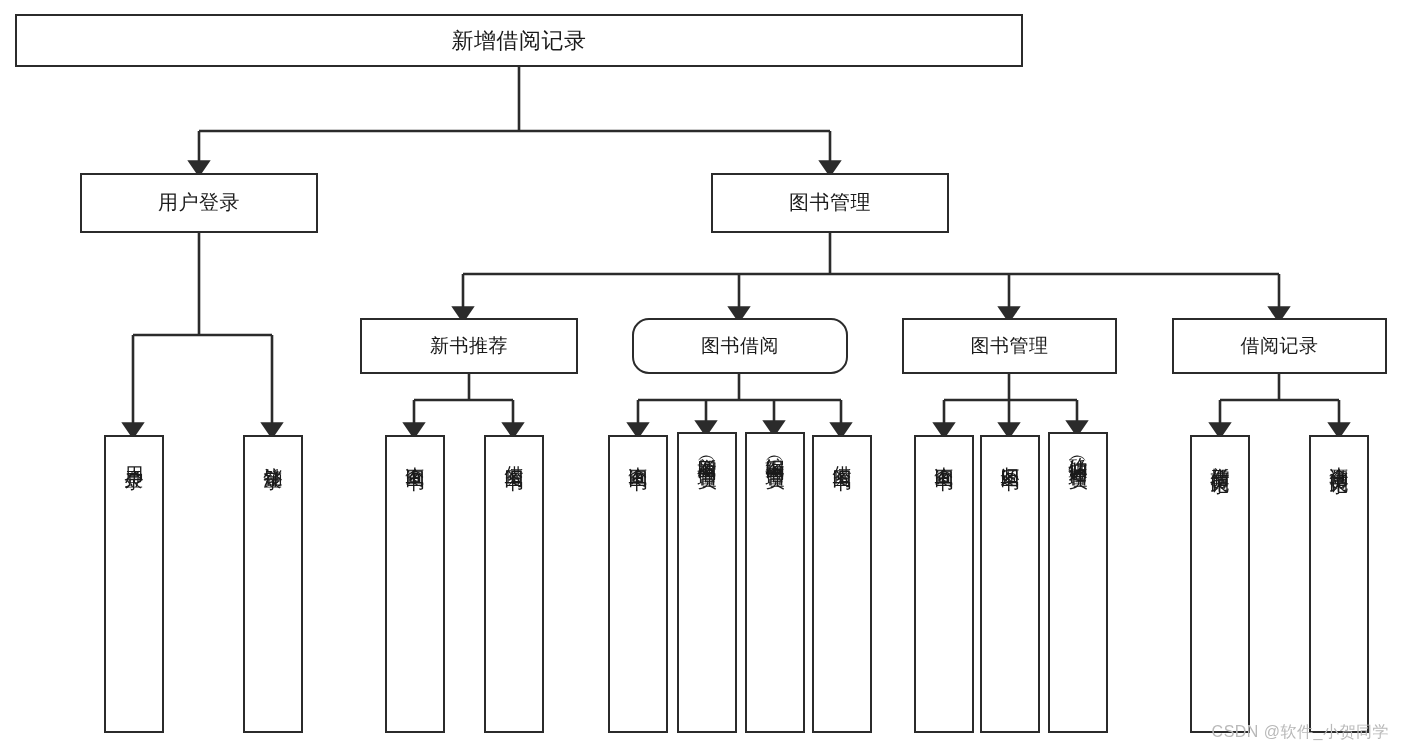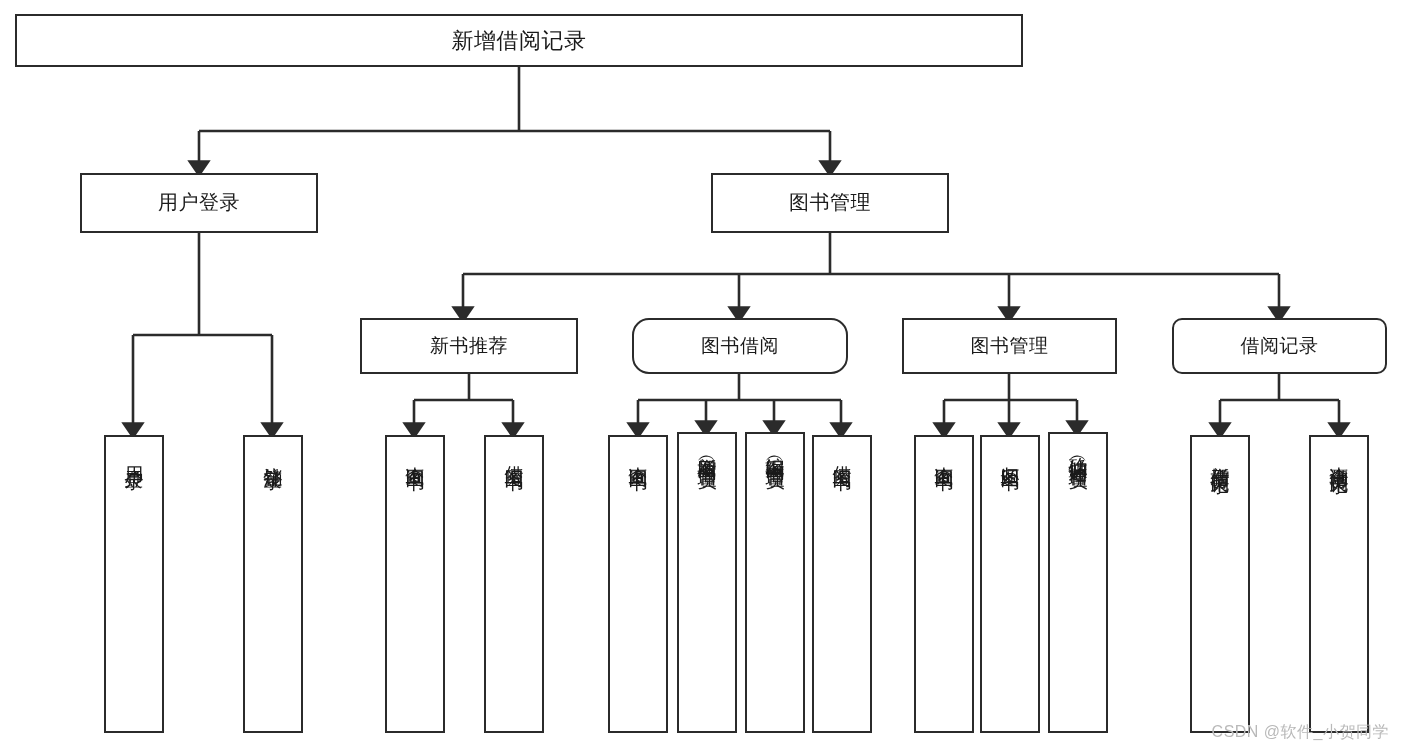--- a/index.html
+++ b/index.html
@@ -174,21 +174,21 @@
   </div>
 
   <div class="node lvl3" style="left:632px; top:318px; width:216px;border-radius:17px;">
     <span class="node-label">图书借阅</span>
   </div>
 
   <div class="node lvl3" style="left:902px; top:318px; width:215px;">
     <span class="node-label">图书管理</span>
   </div>
 
-  <div class="node lvl3" style="left:1172px; top:318px; width:215px;border-radius:10px;">
+  <div class="node lvl3" style="left:1172px; top:318px; width:215px;">
     <span class="node-label">借阅记录</span>
   </div>
 
   <div class="node leaf" style="left:104px; width:60px;">
     <span class="node-label">用户登录</span>
   </div>
 
   <div class="node leaf" style="left:243px; width:60px;">
     <span class="node-label">注销登录</span>
   </div>

